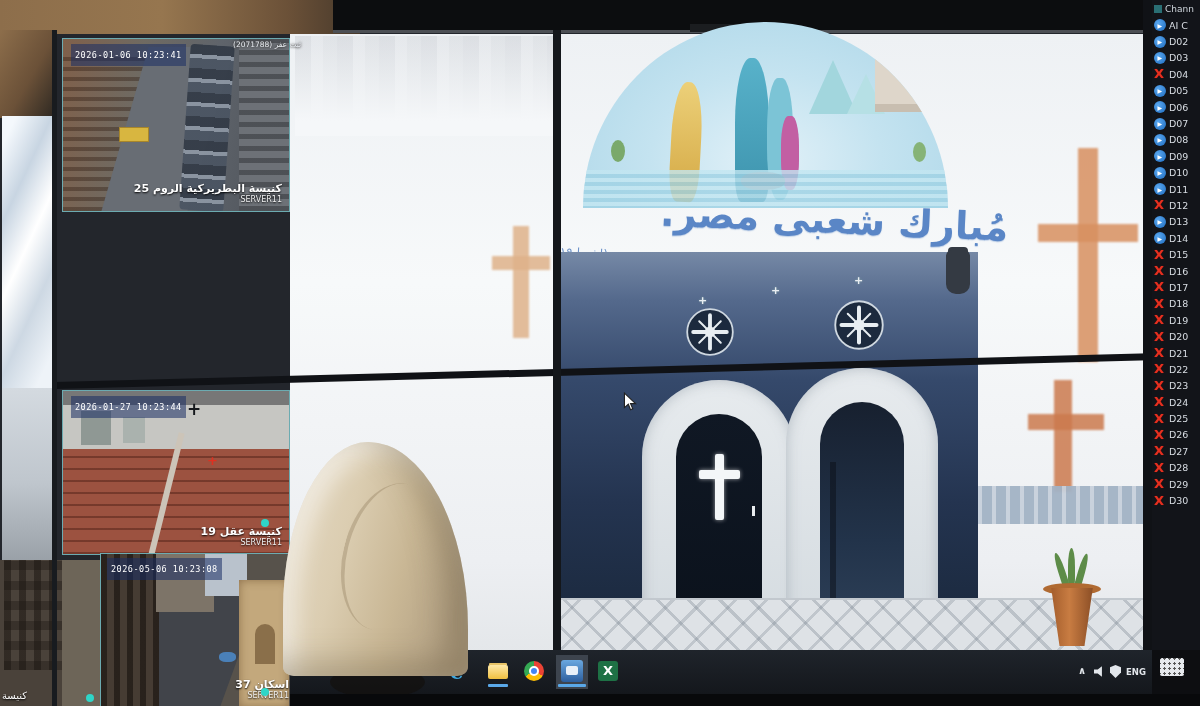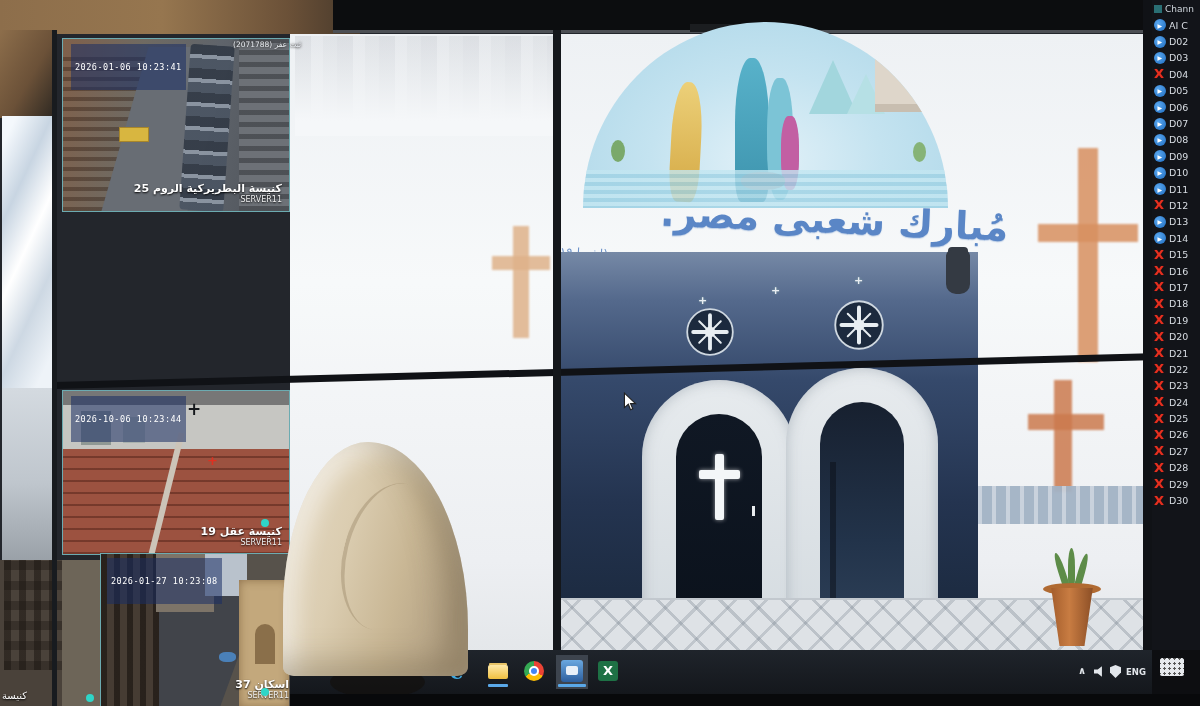--- a/index.html
+++ b/index.html
@@ -112,21 +112,21 @@
   .bl-light{left:62px;top:0;width:38px;height:146px;background:#6d6558;position:absolute;}
   .bl-label{left:2px;top:130px;font-size:10px;color:#fff;position:absolute;
     text-shadow:0 1px 2px #000;direction:rtl;}
 
   
   .feed{position:absolute;overflow:hidden;border:1px solid rgba(100,215,225,.55);background:#777;}
   .feed1{left:62px;top:38px;width:226px;height:172px;}
   .feed2{left:62px;top:212px;width:226px;height:176px;}
   .feed3{left:62px;top:390px;width:226px;height:163px;}
   .feed4{left:100px;top:553px;width:195px;height:153px;}
-  .ts-bar{position:absolute;left:8px;top:5px;padding:18px 4px;font-size:8.5px;letter-spacing:.5px;
+  .ts-bar{position:absolute;left:8px;top:5px;padding:6px 4px;font-size:8.5px;letter-spacing:.5px;
     font-family:"DejaVu Sans Mono","Liberation Mono",monospace;color:#fff;
     background:rgba(25,45,100,.55);white-space:nowrap;}
   .cam-label{position:absolute;right:7px;bottom:7px;text-align:right;z-index:3;}
   .cam-name{font-size:11px;font-weight:700;color:#fff;text-shadow:0 1px 2px #000;direction:rtl;}
   .cam-server{font-size:8px;font-weight:400;color:#eee;text-shadow:0 1px 2px #000;}
   .teal-dot{position:absolute;width:8px;height:8px;border-radius:50%;background:#2fd6c8;z-index:3;}
   .white-sq{position:absolute;width:8px;height:8px;background:rgba(240,240,240,.85);z-index:3;}
   .sc{position:absolute;}
 
   
@@ -365,38 +365,38 @@
 
 
   <div class="feed feed3">
     <div class="sc f3-top"></div>
     <div class="sc f3-ac1"></div>
     <div class="sc f3-ac2"></div>
     <div class="sc f3-brick"></div>
     <div class="sc f3-ladder"></div>
     <div class="f3-plusB">+</div>
     <div class="f3-plusR">+</div>
-    <div class="ts-bar">2026-10-06 10:23:44</div>
+    <div class="ts-bar">2026-01-27 10:23:44</div>
     <div class="cam-label">
       <div class="cam-name">كنيسة عقل 19</div>
       <div class="cam-server">SERVER11</div>
     </div>
     <div class="teal-dot" style="left:198px;top:128px;"></div>
   </div>
 
   <div class="feed feed4">
     <div class="sc f4-bg"></div>
     <div class="sc f4-road"></div>
     <div class="sc f4-bldL"></div>
     <div class="sc f4-bldM"></div>
     <div class="sc f4-white"></div>
     <div class="sc f4-church"></div>
     <div class="sc f4-arch"></div>
     <div class="sc f4-tarp"></div>
-    <div class="ts-bar" style="left:6px;top:4px;">2026-01-27 10:23:08</div>
+    <div class="ts-bar" style="left:6px;top:4px;">2026-05-06 10:23:08</div>
     <div class="cam-label">
       <div class="cam-name">اسكان 37</div>
       <div class="cam-server">SERVER11</div>
     </div>
     <div class="teal-dot" style="left:160px;top:134px;"></div>
   </div>
 
   <div class="abs bezel bezel-h"></div>
   <div class="abs bezel bezel-v1"></div>
   <div class="abs bezel bezel-v2"></div>

